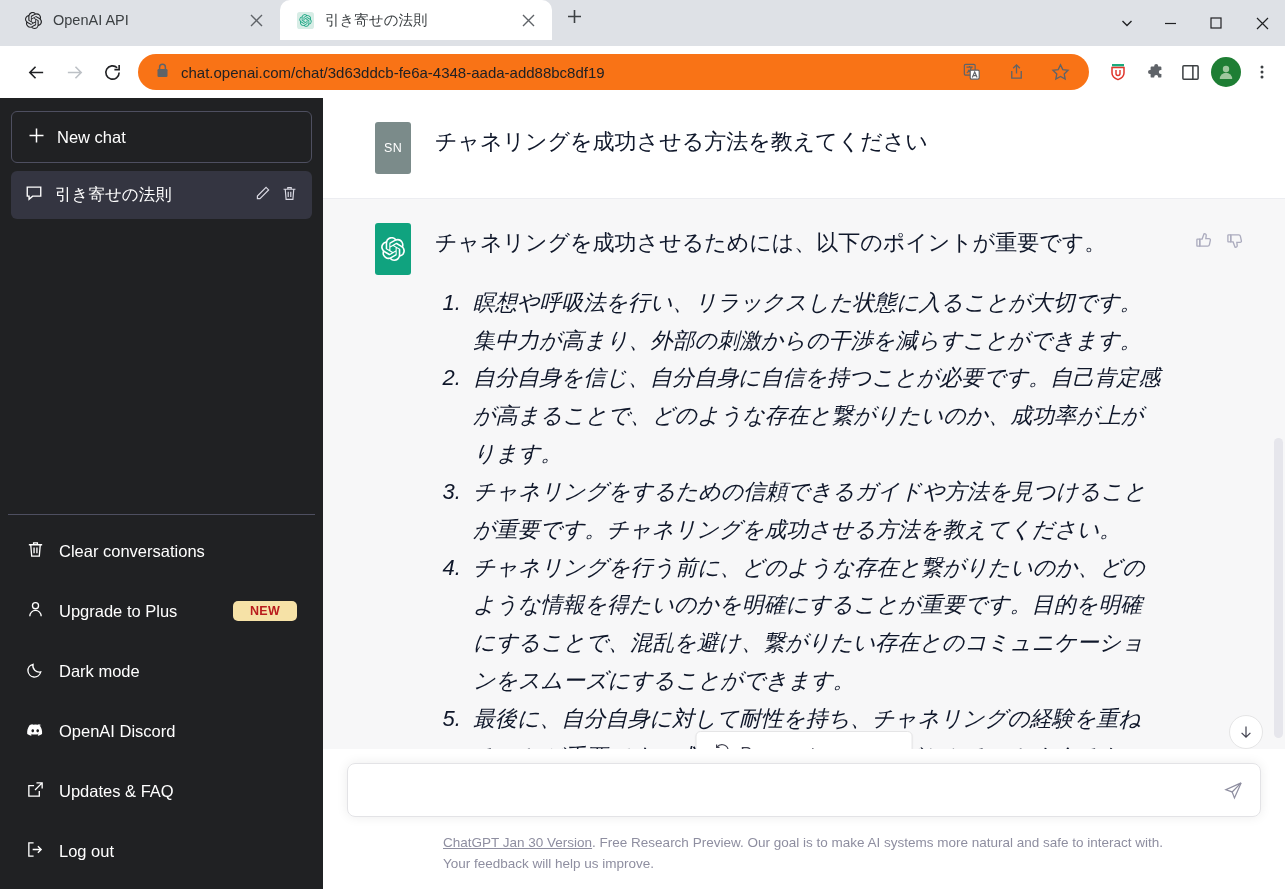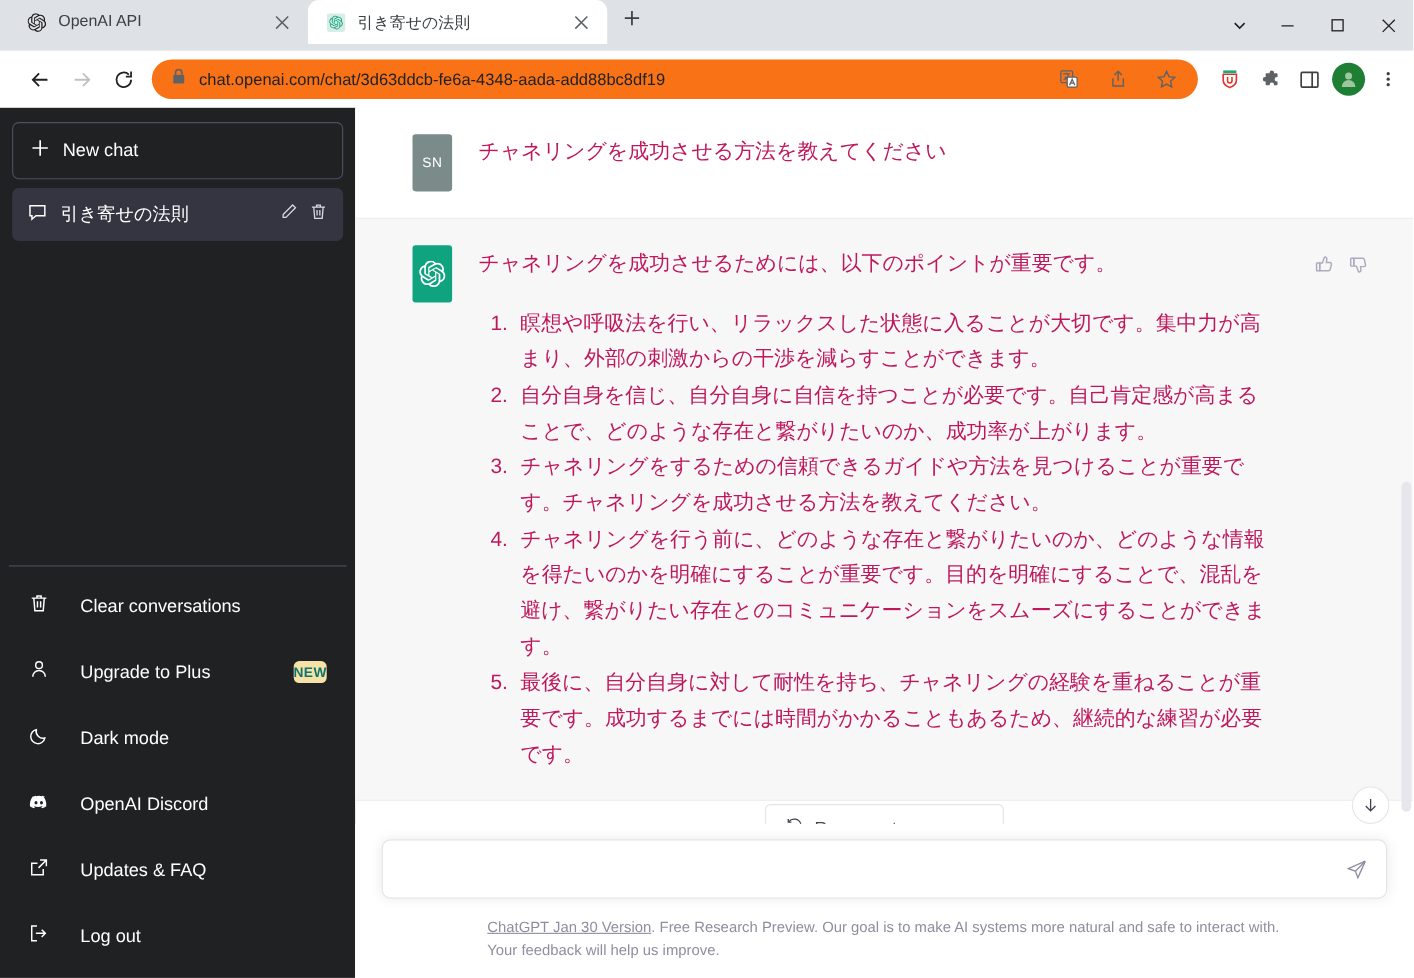--- a/index.html
+++ b/index.html
@@ -95,46 +95,46 @@
   .convo {
     display: flex; align-items: center; gap: 12px;
     height: 48px; padding: 0 14px; margin: 0 3px;
     background: #343541; border-radius: 6px; font-size: 16.5px;
   }
   .convo-title { flex: 1; white-space: nowrap; overflow: hidden; text-overflow: ellipsis; }
   .convo-actions { display: flex; gap: 10px; color: #d9d9e3; }
   .sidebar-spacer { flex: 1; }
   .sidebar-bottom { border-top: 1px solid #4e4f60; padding-top: 6px; }
   .menu-item {
-    display: flex; align-items: center; gap: 28px;
+    display: flex; align-items: center; gap: 14px;
     height: 60px; padding: 0 18px; font-size: 16.5px; color: #ffffff;
   }
   .menu-label { flex: 1; }
   .badge-new {
-    background: #f6e2a7; color: #0f766e; font-size: 12.5px; font-weight: bold;
-    padding: 3px 0; border-radius: 5px; letter-spacing: .3px;
+    background: #f6e2a7; color: #b91c1c; font-size: 12.5px; font-weight: bold;
+    padding: 3px 17px; border-radius: 5px; letter-spacing: .3px;
   }
 
   
   .main { flex: 1; display: flex; flex-direction: column; min-width: 0; background: #ffffff; position: relative; }
   .thread { flex: 1; overflow: hidden; position: relative; }
 
   .msg { display: flex; padding: 24px 0; }
   .msg-user { background: #ffffff; }
   .msg-assistant { background: #f7f7f8; border-top: 1px solid #ecedf1; border-bottom: 1px solid #ecedf1; position: relative; }
   .msg-inner { display: flex; gap: 24px; width: 100%; padding: 0 52px 0 52px; max-width: 890px; }
   .msg-avatar { width: 36px; height: 52px; border-radius: 3px; flex: none; }
   .avatar-user {
     background: #7b8b8a; color: #ffffff; font-size: 12.5px;
     display: flex; align-items: center; justify-content: center; letter-spacing: .4px;
   }
   .avatar-bot { background: #10a37f; display: flex; align-items: center; justify-content: center; }
-  .msg-body { flex: 1; min-width: 0; color: #be185d; font-size: 19px; line-height: 1.72; }
+  .msg-body { flex: 1; min-width: 0; color: #0f172a; font-size: 22px; line-height: 1.72; }
   .msg-body p { margin-top: 1px; }
-  .msg-body ol { margin: 22px 0 0 0; padding-left: 32px; }
+  .msg-body ol { margin: 22px 0 0 0; padding-left: 32px; font-style: italic; }
   .msg-body ol li { margin-bottom: 0px; padding-left: 6px; }
   .msg-feedback {
     position: absolute; right: 40px; top: 32px;
     display: flex; gap: 12px; color: #acacbe;
   }
 
   .regen-wrap { position: relative; height: 0; }
   .regen-btn {
     position: absolute; left: 50%; transform: translateX(-50%); top: -18px;
     display: flex; align-items: center; gap: 10px;

